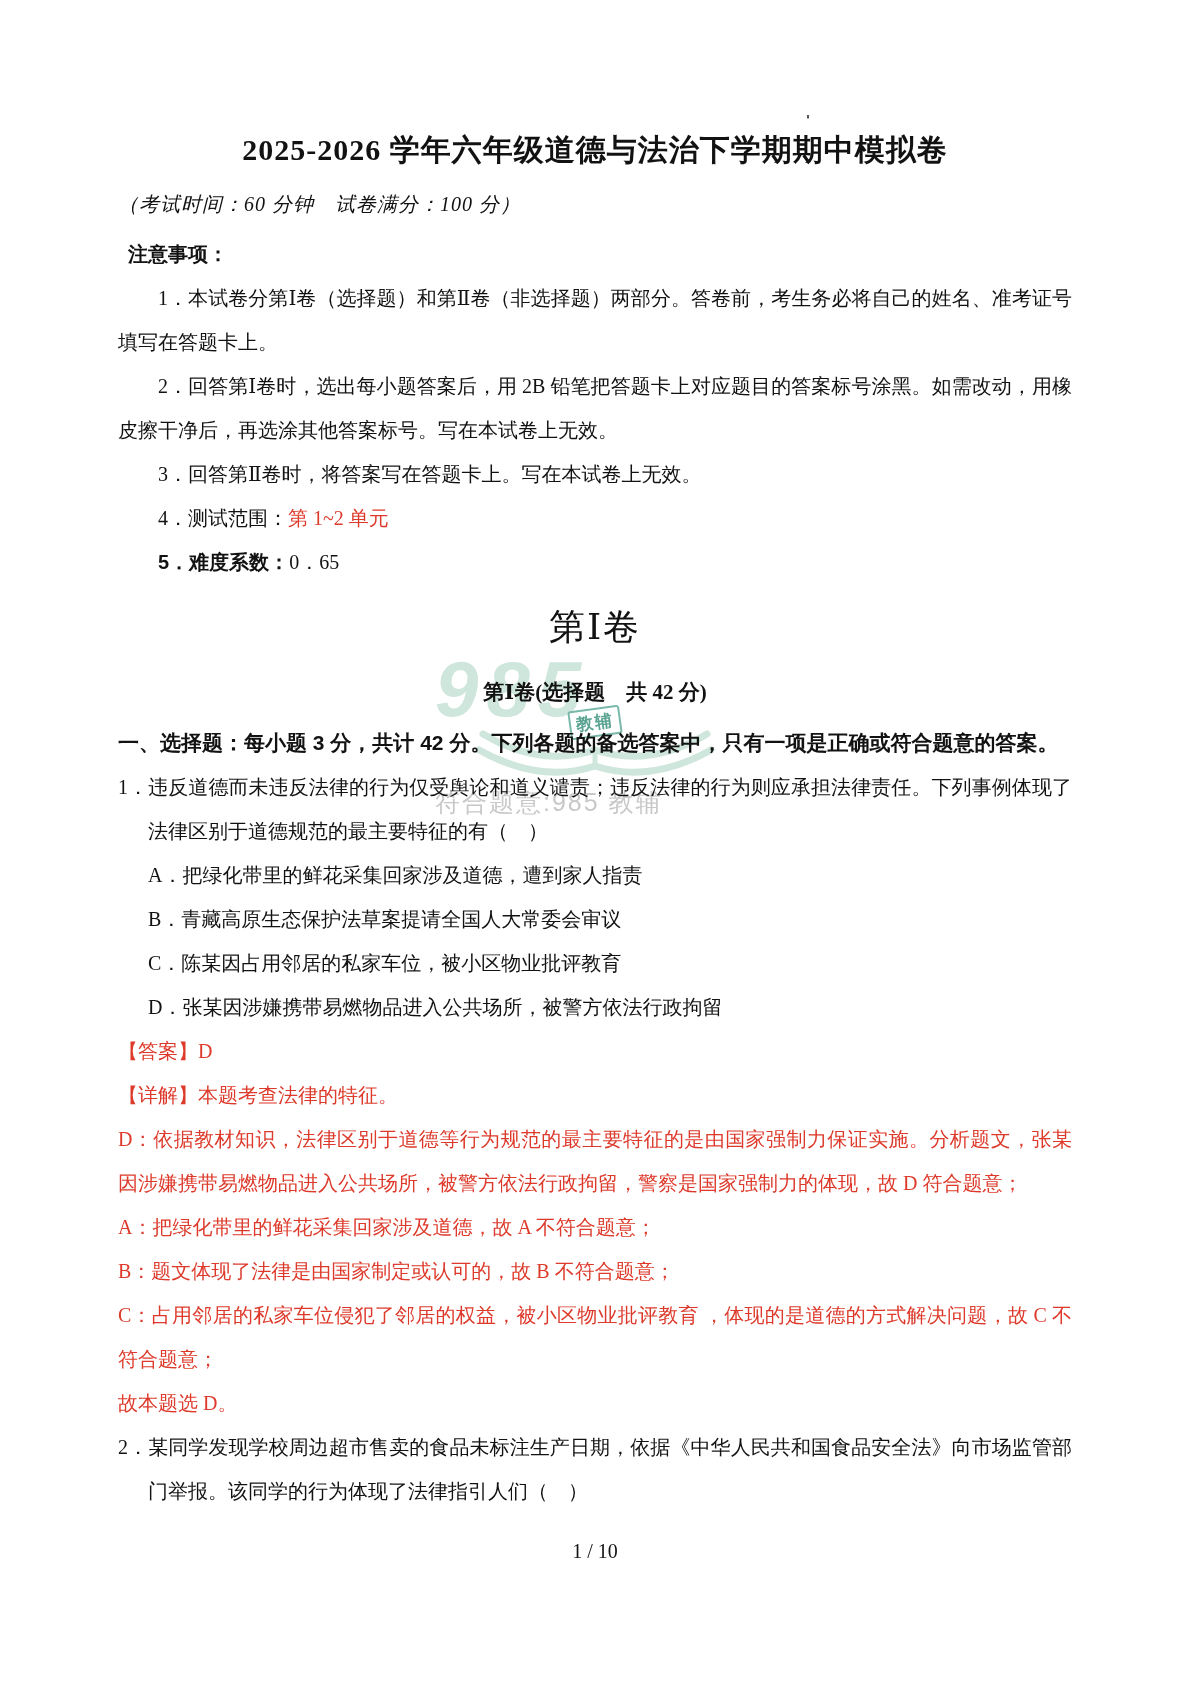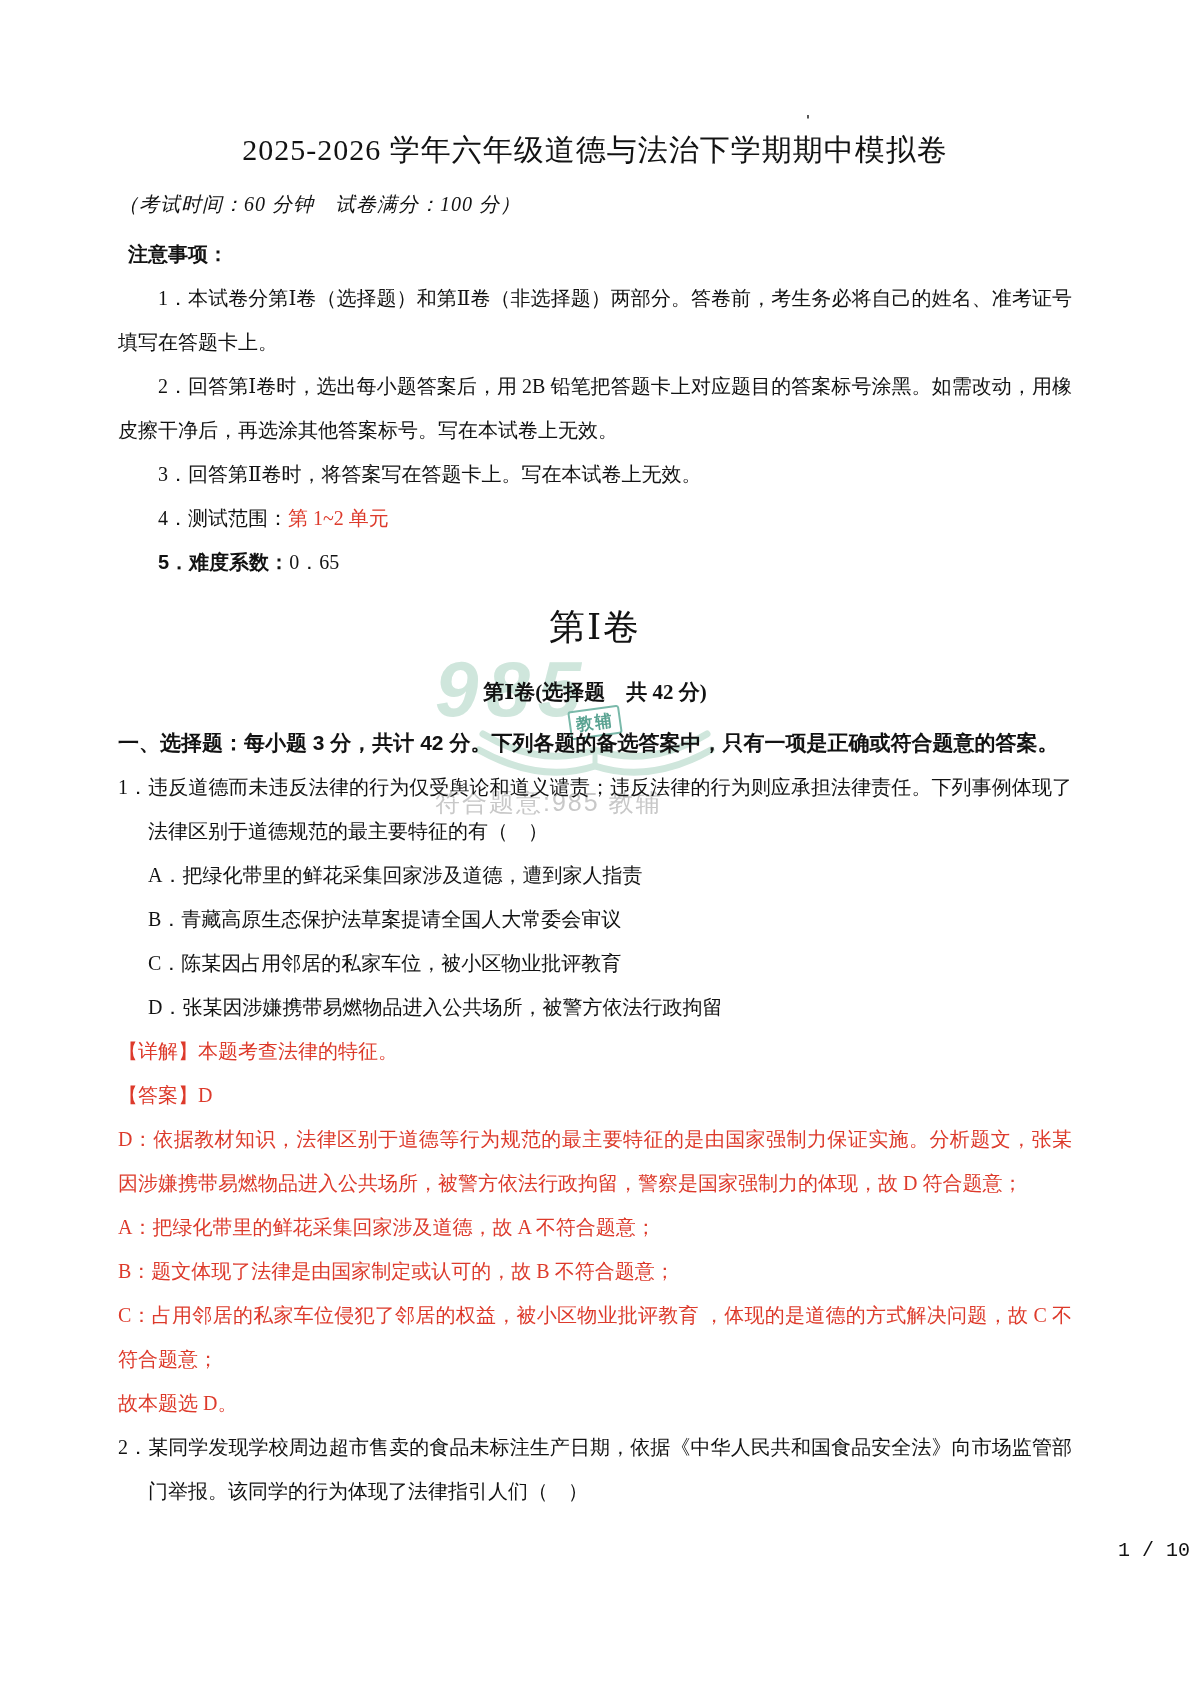--- a/index.html
+++ b/index.html
@@ -11,21 +11,21 @@
     font-family:"Liberation Serif","DejaVu Serif",serif;
     color:#121212;
     overflow:hidden;
   }
   .content{position:relative;z-index:2;padding:0 118px;}
   
   .stray{position:absolute;left:806px;top:112px;z-index:3;
     font-family:"DejaVu Sans",sans-serif;font-size:13px;color:#222;font-weight:bold;}
   .title{
     margin:126px 0 0 0;text-align:center;
-    font-size:30px;font-weight:normal;line-height:48px;letter-spacing:1px;
+    font-size:30px;font-weight:bold;line-height:48px;letter-spacing:1px;
   }
   .subtitle{
     margin:12px 0 0 0;text-align:left;
     font-size:20px;font-style:italic;line-height:36px;letter-spacing:1px;
   }
   
   .notice-heading{
     margin:10px 0 0 10px;
     font-family:"Liberation Sans","DejaVu Sans",sans-serif;
     font-weight:bold;font-size:20px;line-height:44px;
@@ -48,21 +48,21 @@
     font-weight:bold;font-size:21px;line-height:45px;text-align:justify;
   }
   
   .stem{margin:0;font-size:20px;line-height:44px;text-align:justify;
     padding-left:30px;text-indent:-30px;}
   .option{margin:0;font-size:20px;line-height:44px;padding-left:30px;text-align:justify;}
   .ansline{margin:0;font-size:20px;line-height:44px;text-align:justify;}
   
   .footer{
     position:absolute;left:0;top:1536px;width:100%;z-index:2;
-    text-align:right;font-size:20px;line-height:30px;color:#121212;font-family:Liberation Mono, monospace;
+    text-align:center;font-size:20px;line-height:30px;color:#121212;
   }
   
   .watermark{
     position:absolute;left:50%;top:652px;transform:translateX(-50%);
     width:320px;z-index:1;text-align:left;pointer-events:none;
   }
   .wm-num{
     font-family:"Liberation Sans","DejaVu Sans",sans-serif;
     font-size:78px;font-weight:bold;font-style:italic;
     color:#cfe6dc;line-height:74px;letter-spacing:8px;
@@ -114,22 +114,22 @@
     <h2 class="volume">第Ⅰ卷</h2>
     <h3 class="part">第Ⅰ卷(选择题　共 42 分)</h3>
     <p class="instruction">一、选择题：每小题 3 分，共计 42 分。下列各题的备选答案中，只有一项是正确或符合题意的答案。</p>
 
     <div>
       <p class="stem"><span>1．</span><span>违反道德而未违反法律的行为仅受舆论和道义谴责；违反法律的行为则应承担法律责任。下列事例体现了法律区别于道德规范的最主要特征的有（　）</span></p>
       <p class="option">A．把绿化带里的鲜花采集回家涉及道德，遭到家人指责</p>
       <p class="option">B．青藏高原生态保护法草案提请全国人大常委会审议</p>
       <p class="option">C．陈某因占用邻居的私家车位，被小区物业批评教育</p>
       <p class="option">D．张某因涉嫌携带易燃物品进入公共场所，被警方依法行政拘留</p>
+      <p class="ansline red"><span>【答案】</span><span>D</span></p>
       <p class="ansline red"><span>【详解】</span><span>本题考查法律的特征。</span></p>
-      <p class="ansline red"><span>【答案】</span><span>D</span></p>
       <p class="ansline red">D：依据教材知识，法律区别于道德等行为规范的最主要特征的是由国家强制力保证实施。分析题文，张某因涉嫌携带易燃物品进入公共场所，被警方依法行政拘留，警察是国家强制力的体现，故 D 符合题意；</p>
       <p class="ansline red">A：把绿化带里的鲜花采集回家涉及道德，故 A 不符合题意；</p>
       <p class="ansline red">B：题文体现了法律是由国家制定或认可的，故 B 不符合题意；</p>
       <p class="ansline red">C：占用邻居的私家车位侵犯了邻居的权益，被小区物业批评教育 ，体现的是道德的方式解决问题，故 C 不符合题意；</p>
       <p class="ansline red">故本题选 D。</p>
     </div>
 
     <div>
       <p class="stem"><span>2．</span><span>某同学发现学校周边超市售卖的食品未标注生产日期，依据《中华人民共和国食品安全法》向市场监管部门举报。该同学的行为体现了法律指引人们（　）</span></p>
     </div>

